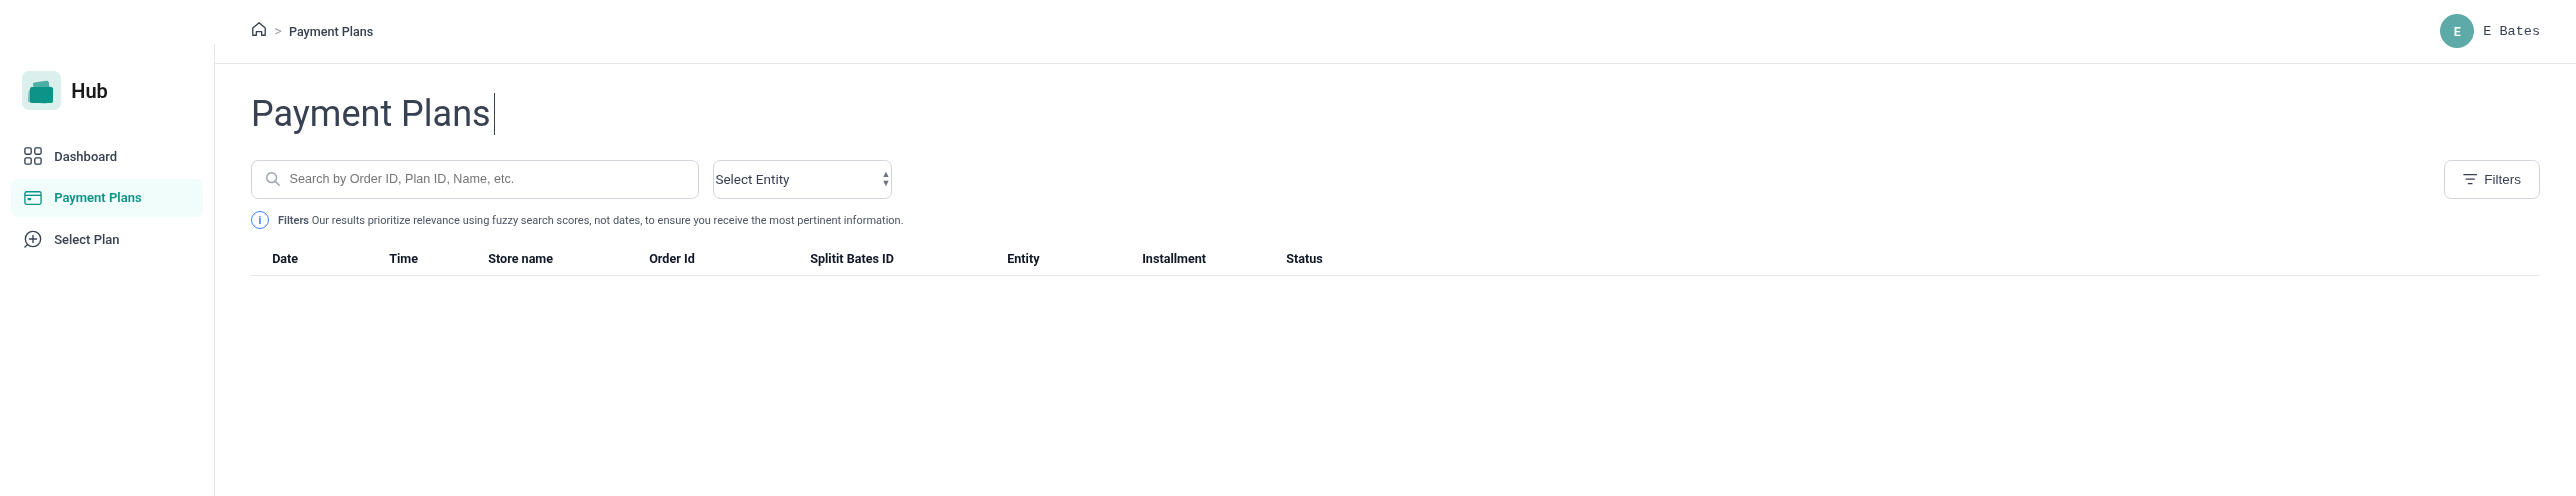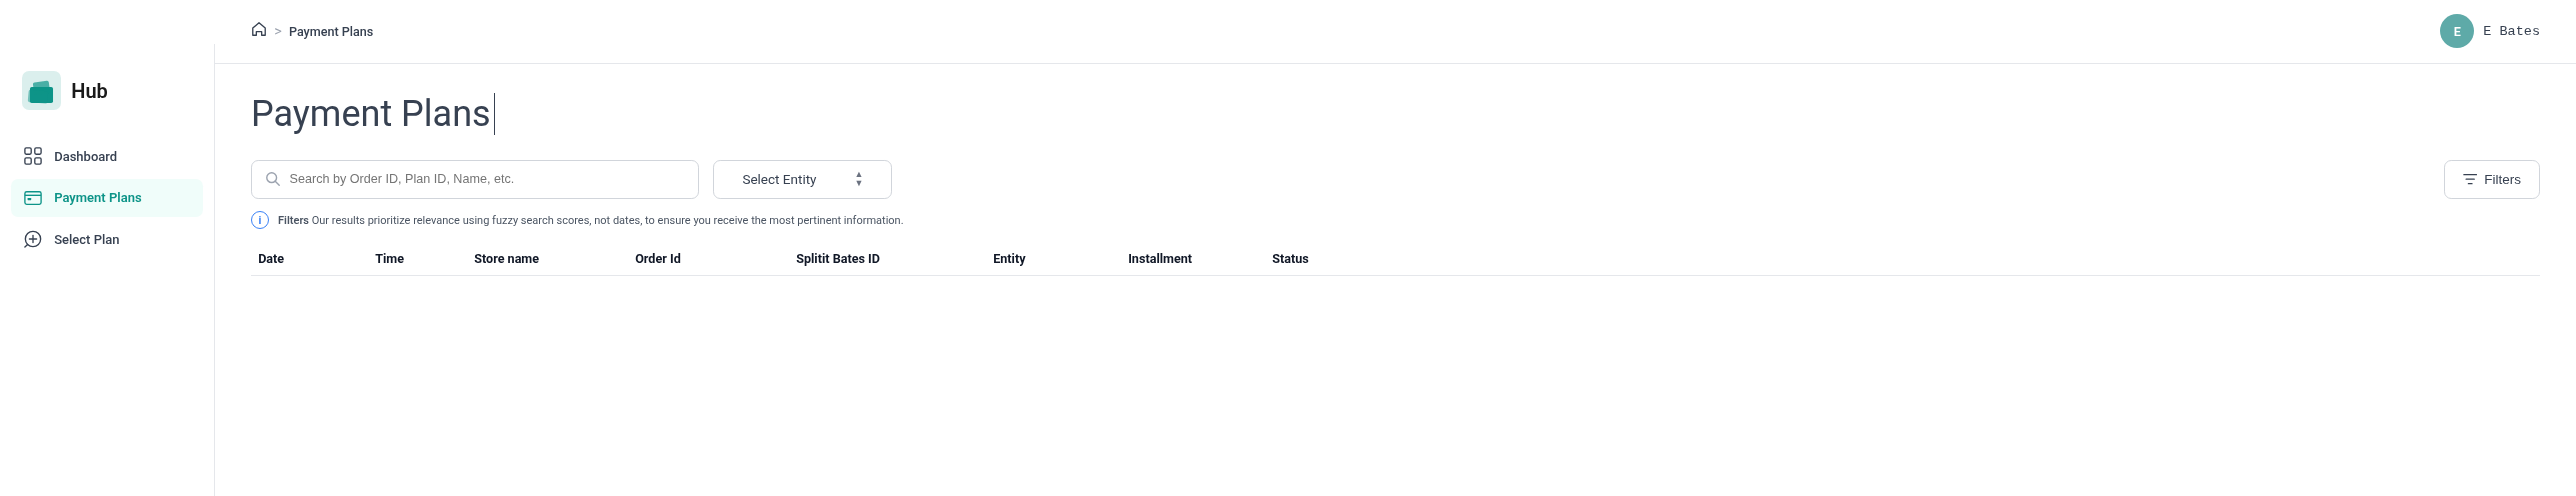--- a/index.html
+++ b/index.html
@@ -173,21 +173,21 @@
       color: #374151;
       width: 100%;
       background: transparent;
     }
     .select-entity {
       display: flex;
       align-items: center;
       justify-content: space-between;
       border: 0.9px solid #d1d5db;
       border-radius: 7.2px;
-      padding: 0 28px;
+      padding: 0 1px;
       height: 39px;
       min-width: 179px;
       background: #fff;
       cursor: pointer;
       font-size: 13.5px;
       color: #374151;
       gap: 10.8px;
     }
     .select-arrows {
       display: flex;
@@ -248,20 +248,21 @@
       display: grid;
       grid-template-columns: 117px 99px 161px 161px 197px 135px 144px 108px;
       border-bottom: 1.8px solid #e5e7eb;
       padding-bottom: 9px;
     }
     .th {
       font-size: 12.6px;
       font-weight: 700;
       color: #111827;
       padding: 0 7.2px;
+      margin-left: 14px;
     }
   </style>
 </head>
 <body>
 
 <aside class="sidebar">
   <div class="sidebar-logo">
     <svg class="logo-icon" viewBox="0 0 44 44" fill="none" xmlns="http://www.w3.org/2000/svg">
       <rect width="44" height="44" rx="8" fill="#0d9488" opacity="0.15"></rect>
       <g transform="translate(7, 8)">

